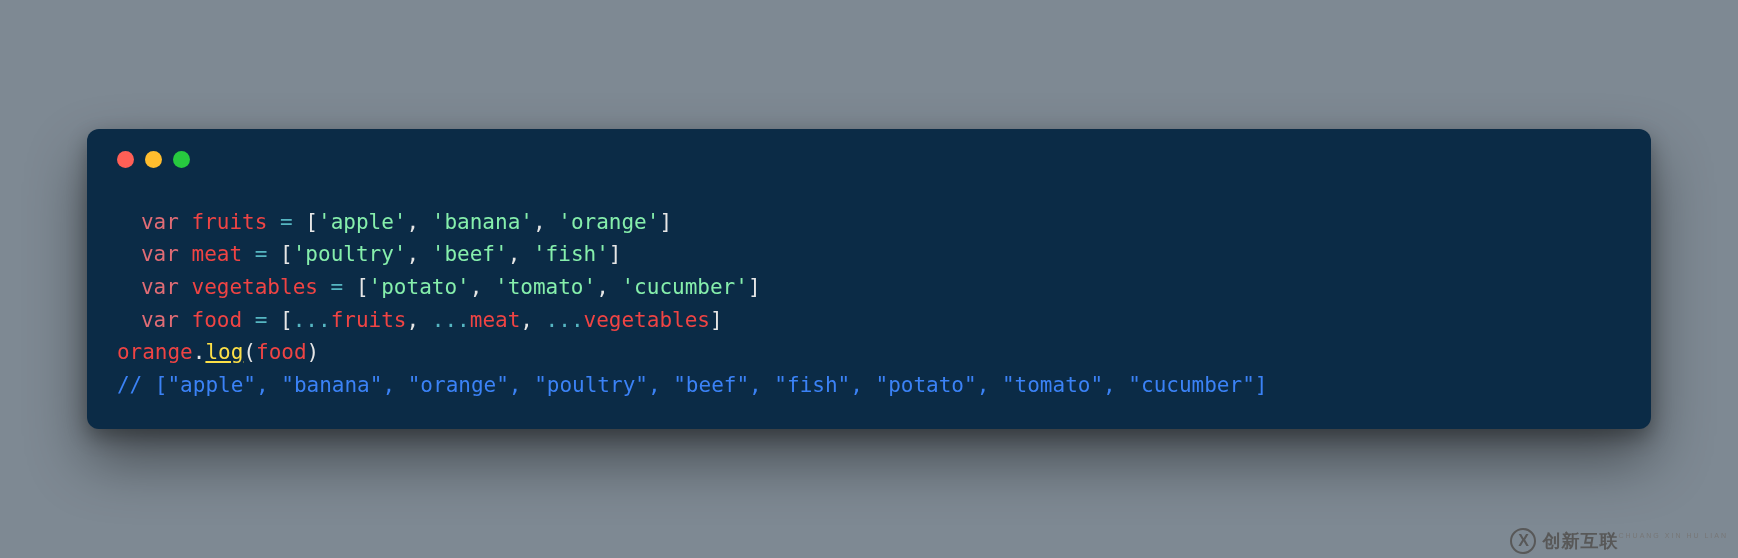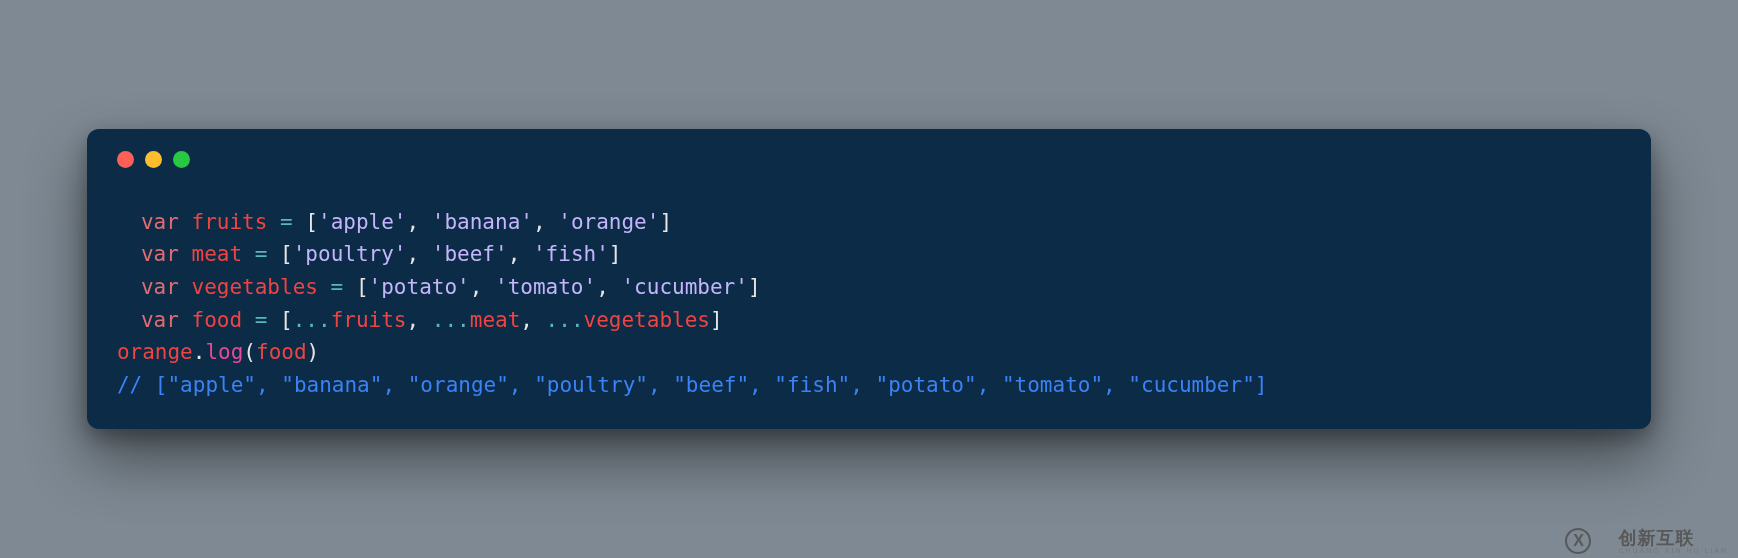--- a/index.html
+++ b/index.html
@@ -35,43 +35,43 @@
   .tl-green { background: #27c93f; }
   pre.code {
     font-size: 21px;
     line-height: 1.55;
     white-space: pre;
     overflow-x: auto;
   }
   .tok-kw   { color: #e06c75; margin-left: 24px; }          
   .tok-id   { color: #ef4444; }          
   .tok-op   { color: #56b6c2; }          
-  .tok-str  { color: #c4b5fd; }          
+  .tok-str  { color: #86efac; }          
   .tok-punc { color: #e6e6e6; }          
-  .tok-prop { color: #ec4899; }          
+  .tok-prop { color: #fde047; text-decoration: underline; }          
   .tok-cmt  { color: #3b82f6; }          
   .watermark {
     position: absolute;
     bottom: 4px;
     right: 10px;
     font-family: Arial, sans-serif;
     color: #585858;
     display: flex;
     align-items: center;
     gap: 6px;
   }
   .watermark .wm-icon {
     width: 26px; height: 26px;
     border: 2px solid #585858;
     border-radius: 50%;
     position: relative;
     display: flex; align-items: center; justify-content: center;
     font-weight: bold;
   }
-  .watermark .wm-text { display:flex; flex-direction: column; line-height: 1; margin-left: 21px; }
+  .watermark .wm-text { display:flex; flex-direction: row; line-height: 1; }
   .watermark .wm-main { font-size: 18px; font-weight: bold; letter-spacing: 1px; }
   .watermark .wm-sub  { font-size: 7px; letter-spacing: 2px; color:#777; }
 </style>
 </head>
 <body>
 
 <div class="code-window">
   <div class="titlebar">
     <div class="traffic-light tl-red"></div>
     <div class="traffic-light tl-yellow"></div>

